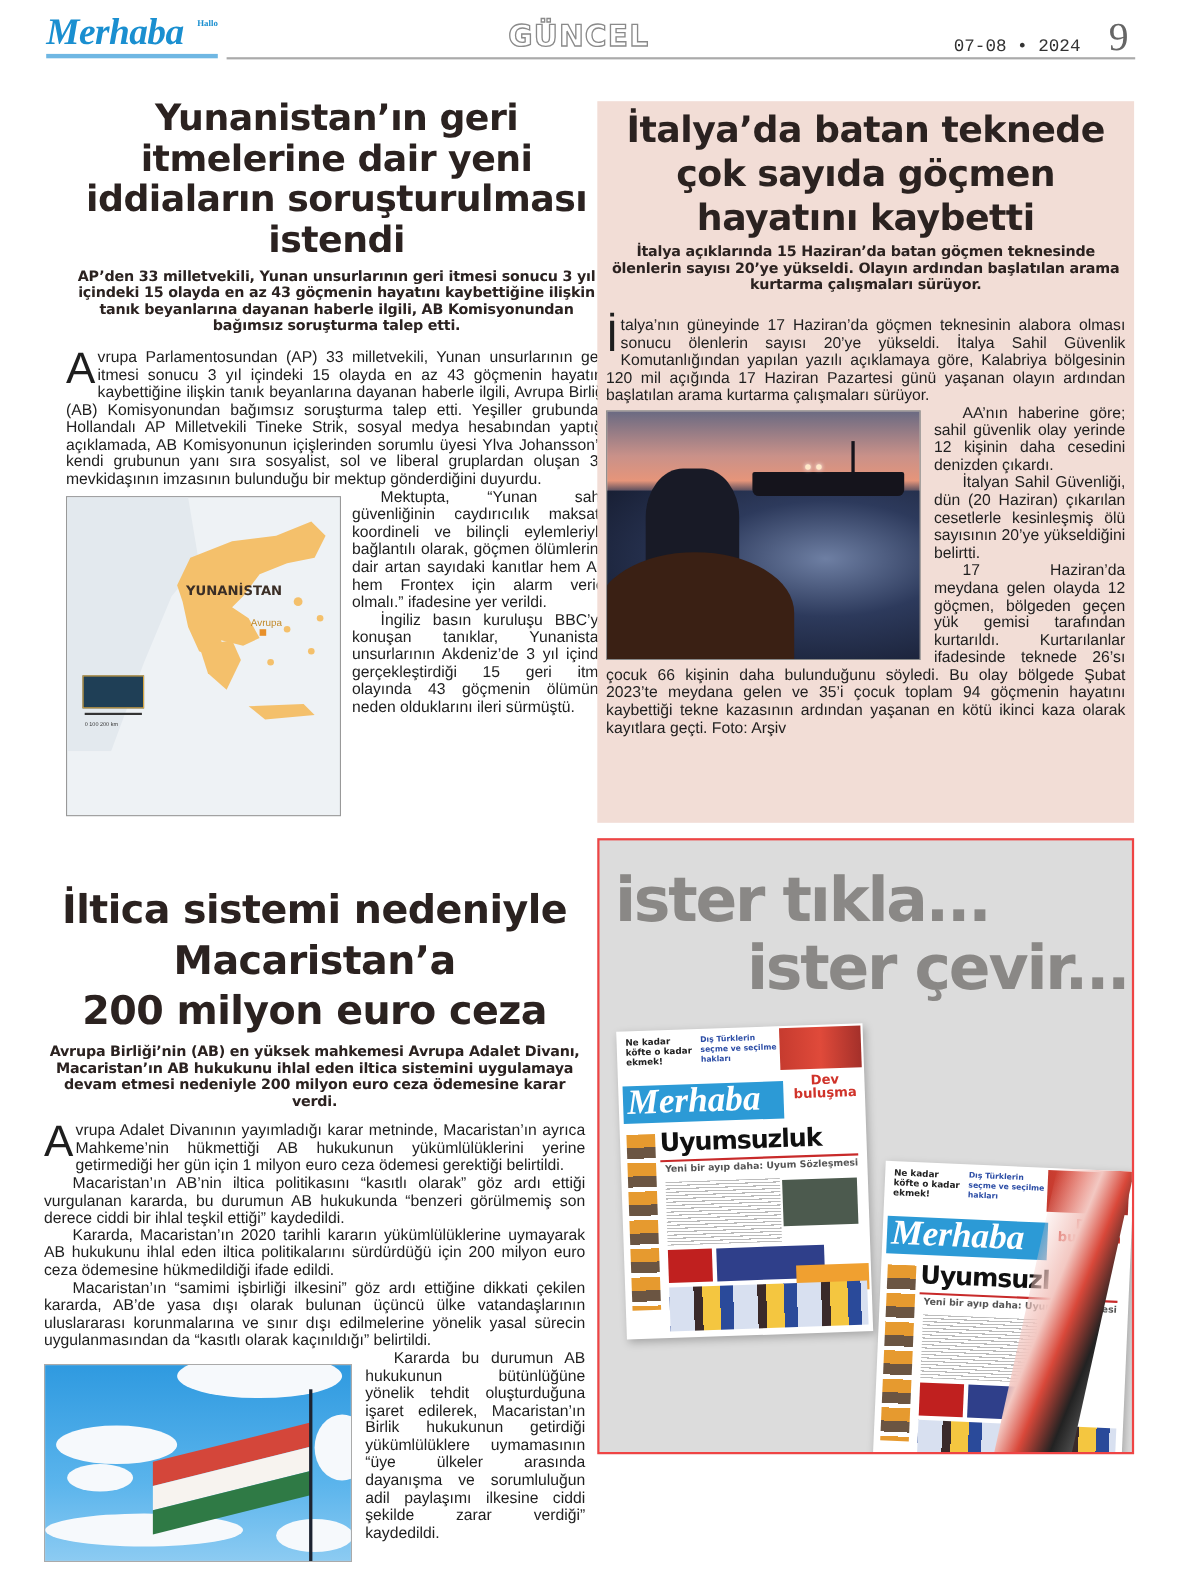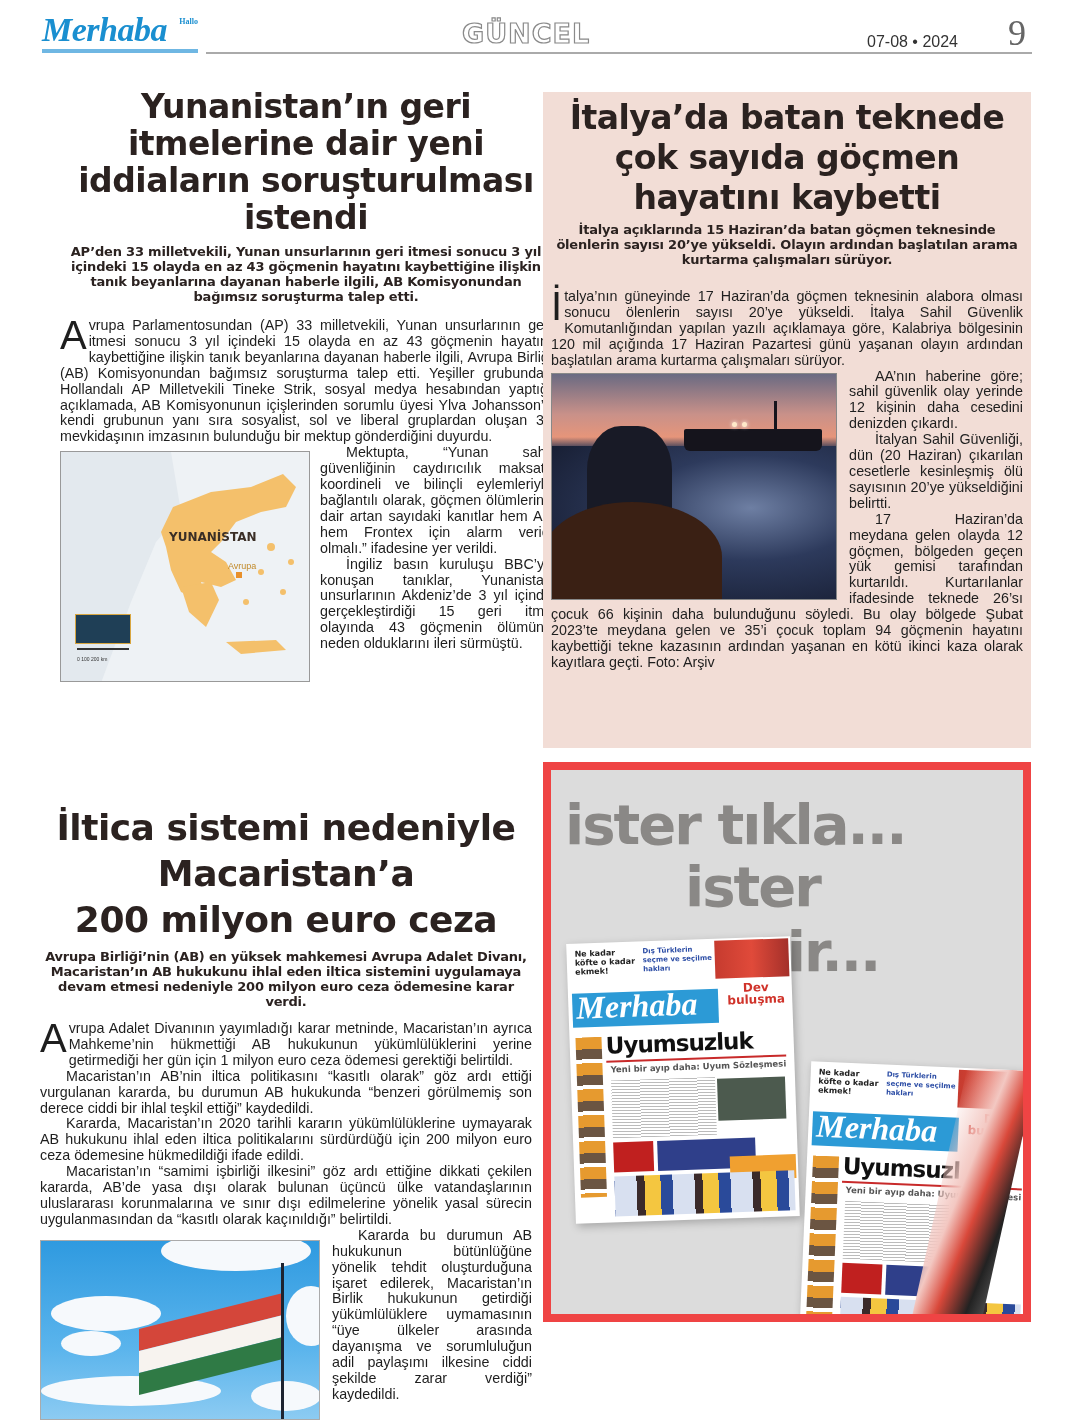--- a/index.html
+++ b/index.html
@@ -6,38 +6,38 @@
   html, body { width: 1074px; height: 1426px; background: #fff; overflow: hidden; }
   body { position: relative; font-family: "Liberation Sans", sans-serif; color: #1a1a1a; }
 
   
   .masthead { position: absolute; left: 0; top: 0; width: 1074px; height: 60px; }
   .logo { position: absolute; left: 42px; top: 17px; width: 156px; height: 36px; }
   .logo-word { position: absolute; left: 0; top: -6px; font-family: "Liberation Serif", serif; font-style: italic; font-weight: bold; font-size: 34px; color: #1a8fd0; letter-spacing: -0.5px; }
   .logo-halle { position: absolute; right: 0; top: 0; font-family: "Liberation Serif", serif; font-weight: bold; font-size: 8px; color: #1a8fd0; }
   .logo-strip { position: absolute; left: 0; bottom: 0; width: 156px; height: 4px; background: #6fb7e3; }
   .section-name { position: absolute; left: 462px; top: 18px; font-family: "DejaVu Sans", sans-serif; font-weight: bold; font-size: 27px; color: #fff; -webkit-text-stroke: 1.2px #8a8a8a; letter-spacing: 1px; }
-  .date { position: absolute; left: 867px; top: 33px; font-family: Liberation Sans, sans-serif; font-size: 16px; color: #333; }
+  .date { position: absolute; left: 867px; top: 33px; font-family: Liberation Mono, monospace; font-size: 16px; color: #333; }
   .page-num { position: absolute; left: 1008px; top: 12px; font-family: "Liberation Serif", serif; font-size: 36px; color: #666; }
   .head-rule { position: absolute; left: 206px; top: 52px; width: 826px; height: 2px; background: #aaa; }
 
   
   .hl { font-family: "DejaVu Sans", sans-serif; font-weight: bold; color: #2b2220; text-align: center; letter-spacing: -0.5px; }
   .deck { font-family: "DejaVu Sans", sans-serif; font-weight: bold; color: #2b2220; text-align: center; font-size: 13px; line-height: 15px; letter-spacing: -0.2px; }
   .body-text { font-family: "Liberation Sans", sans-serif; font-size: 14.3px; line-height: 15.9px; color: #1e1e1e; text-align: justify; }
   .body-text p { text-indent: 26px; }
   .body-text p.first { text-indent: 0; }
   .dropcap { float: left; font-size: 40px; line-height: 30px; margin: 2px 2px 0 0; font-family: "Liberation Sans", sans-serif; color: #1e1e1e; }
 
   
   .a1 { position: absolute; left: 40px; top: 88px; width: 492px; margin-left: 20px; }
   .a1 .hl { font-size: 33px; line-height: 37px; }
   .a1 .deck { margin-top: 8px; }
   .a1 .body-text { margin-top: 14px; }
-  .map { float: left; width: 250px; height: 231px; margin: 6px 10px 0 0; border: 1px solid #999; background: #eef2f5; position: relative; overflow: hidden; }
+  .map { float: left; width: 250px; height: 291px; margin: 6px 10px 0 0; border: 1px solid #999; background: #eef2f5; position: relative; overflow: hidden; }
   .map-label-country { position: absolute; left: 108px; top: 78px; font-family: "DejaVu Sans", sans-serif; font-weight: bold; font-size: 12px; color: #3a2e26; }
   .map-label-city { position: absolute; left: 167px; top: 107px; font-size: 9px; color: #c28a2a; }
   .map-inset { position: absolute; left: 14px; top: 162px; width: 56px; height: 30px; background: #1f3f56; border: 1px solid #d8a640; }
   .map-scale { position: absolute; left: 16px; top: 200px; font-size: 5px; color: #333; }
   .map-scale-bar { position: absolute; left: 16px; top: 196px; width: 52px; height: 2px; background: #333; }
 
   
   .a2 { position: absolute; left: 543px; top: 92px; width: 488px; height: 656px; background: #f2ddd6; padding: 6px 8px 0 8px; }
   .a2 .hl { font-size: 33px; line-height: 40px; }
   .a2 .deck { margin-top: 4px; }
@@ -56,21 +56,21 @@
   .a3 .hl { font-size: 36px; line-height: 46px; margin-top: 47px; }
   .a3 .deck { margin-top: 6px; }
   .a3 .body-text { margin-top: 12px; }
   .photo-flag { float: left; width: 280px; height: 180px; margin: 12px 12px 0 0; border: 1px solid #aaa; position: relative; overflow: hidden;
     background: linear-gradient(180deg, #2f9ae0 0%, #5ab4ec 60%, #8ccbf2 100%); }
   .cloud { position: absolute; background: #f6f9fc; border-radius: 50%; }
   .flag-pole { position: absolute; left: 240px; top: 22px; width: 3px; height: 158px; background: #1d2330; }
   .flag-stripe { position: absolute; left: 98px; width: 144px; height: 22px; transform: skewY(-14deg); }
 
   
-  .ad { position: absolute; left: 543px; top: 762px; width: 488px; height: 560px; background: #dcdcdc; border: 8px solid #ef4444; overflow: hidden; }
+  .ad { position: absolute; left: 543px; top: 762px; width: 488px; height: 560px; background: #dcdcdc; border: 2px solid #ef4444; overflow: hidden; }
   .ad-line1 { position: absolute; left: 14px; top: 22px; font-family: "DejaVu Sans", sans-serif; font-weight: bold; font-size: 56px; color: #8a8886; letter-spacing: -2px; }
   .ad-line2 { position: absolute; left: 134px; top: 84px; font-family: "DejaVu Sans", sans-serif; font-weight: bold; font-size: 56px; color: #8a8886; letter-spacing: -2px; }
   .ad-url { position: absolute; left: 12px; top: 568px; font-family: "DejaVu Sans", sans-serif; font-weight: bold; font-size: 50px; color: #fff; letter-spacing: -1px; }
 
   .paper { position: absolute; background: #fff; box-shadow: 2px 3px 8px rgba(0,0,0,0.25); overflow: hidden; }
   .paper-1 { left: 20px; top: 170px; width: 224px; height: 280px; transform: rotate(-2deg); }
   .paper-2 { left: 254px; top: 296px; width: 226px; height: 282px; transform: rotate(2.5deg); }
   .pp-top { position: absolute; left: 8px; top: 6px; font-family: "DejaVu Sans", sans-serif; font-weight: bold; font-size: 8px; line-height: 9px; color: #222; }
   .pp-top2 { position: absolute; left: 76px; top: 6px; font-family: "DejaVu Sans", sans-serif; font-weight: bold; font-size: 7px; line-height: 9px; color: #2d4ea6; }
   .pp-photo { position: absolute; left: 148px; top: 2px; width: 74px; height: 38px; background: linear-gradient(90deg,#c63b2f,#e04a3a 50%,#a4302a); }

